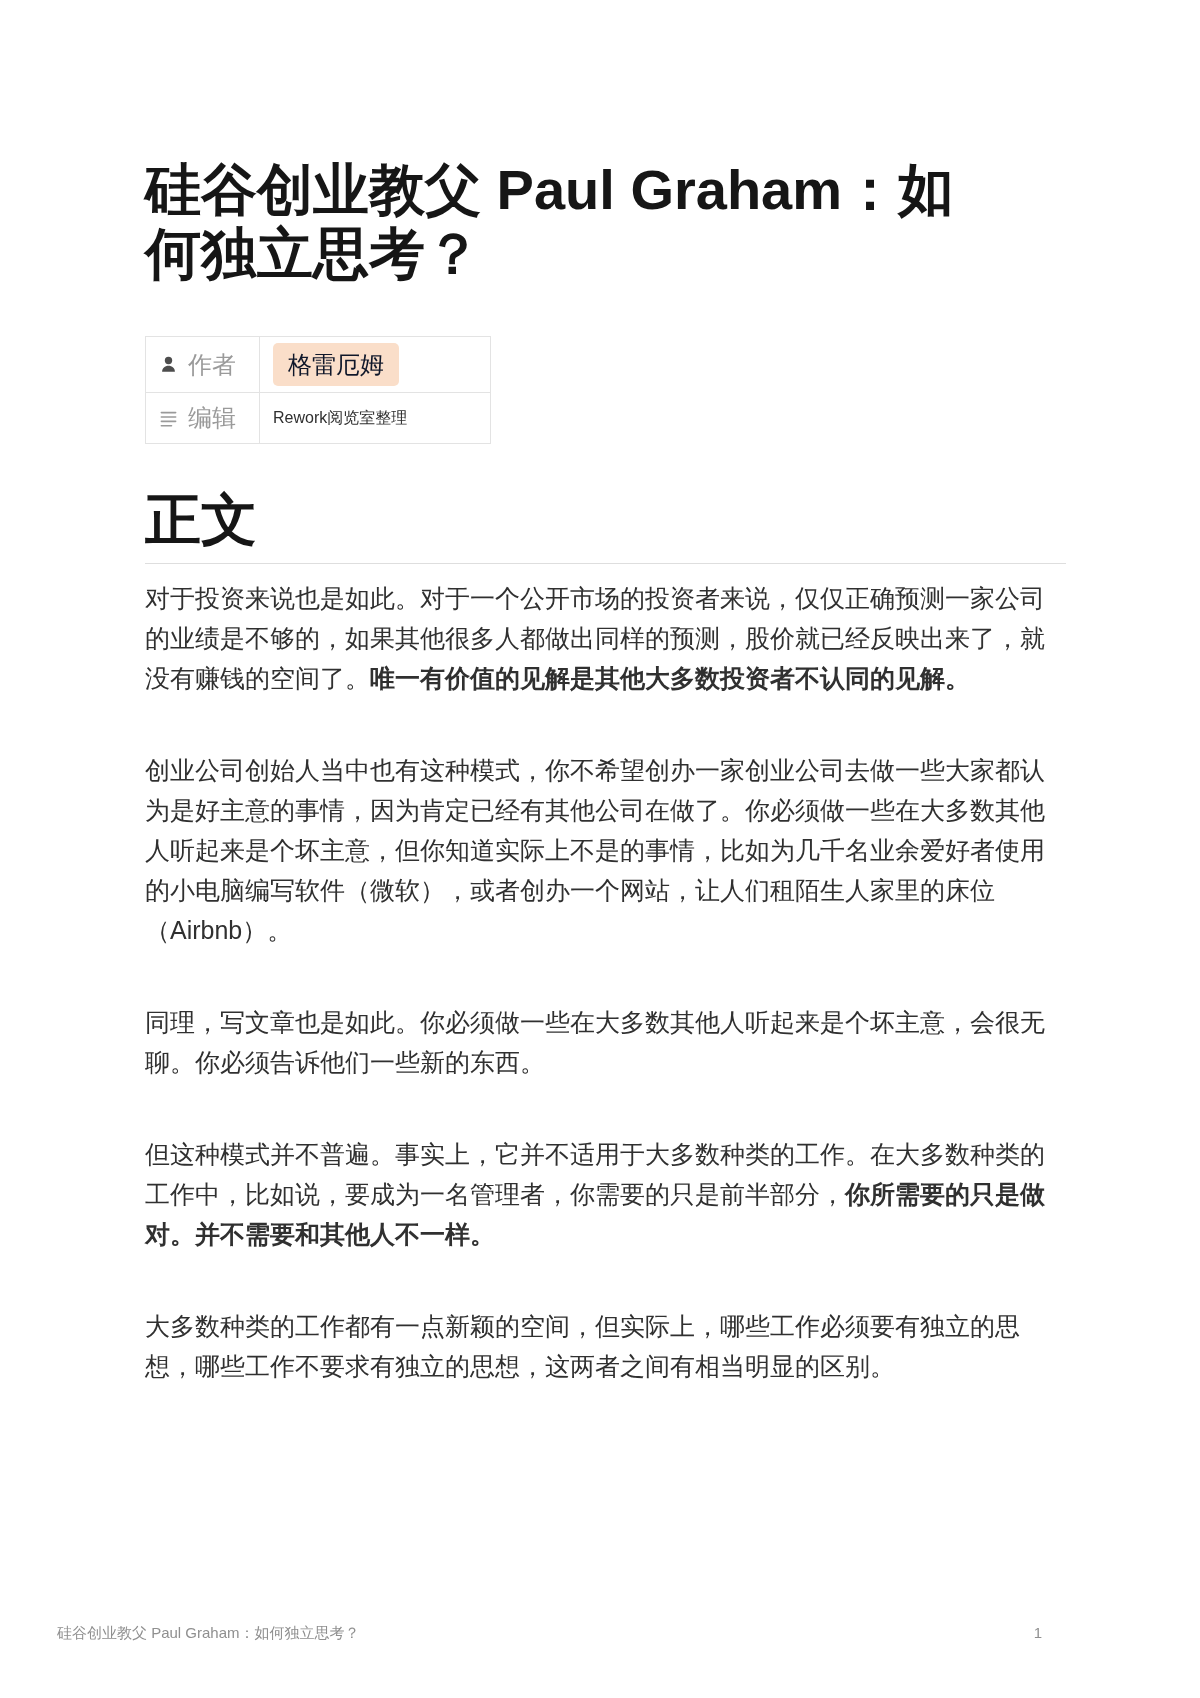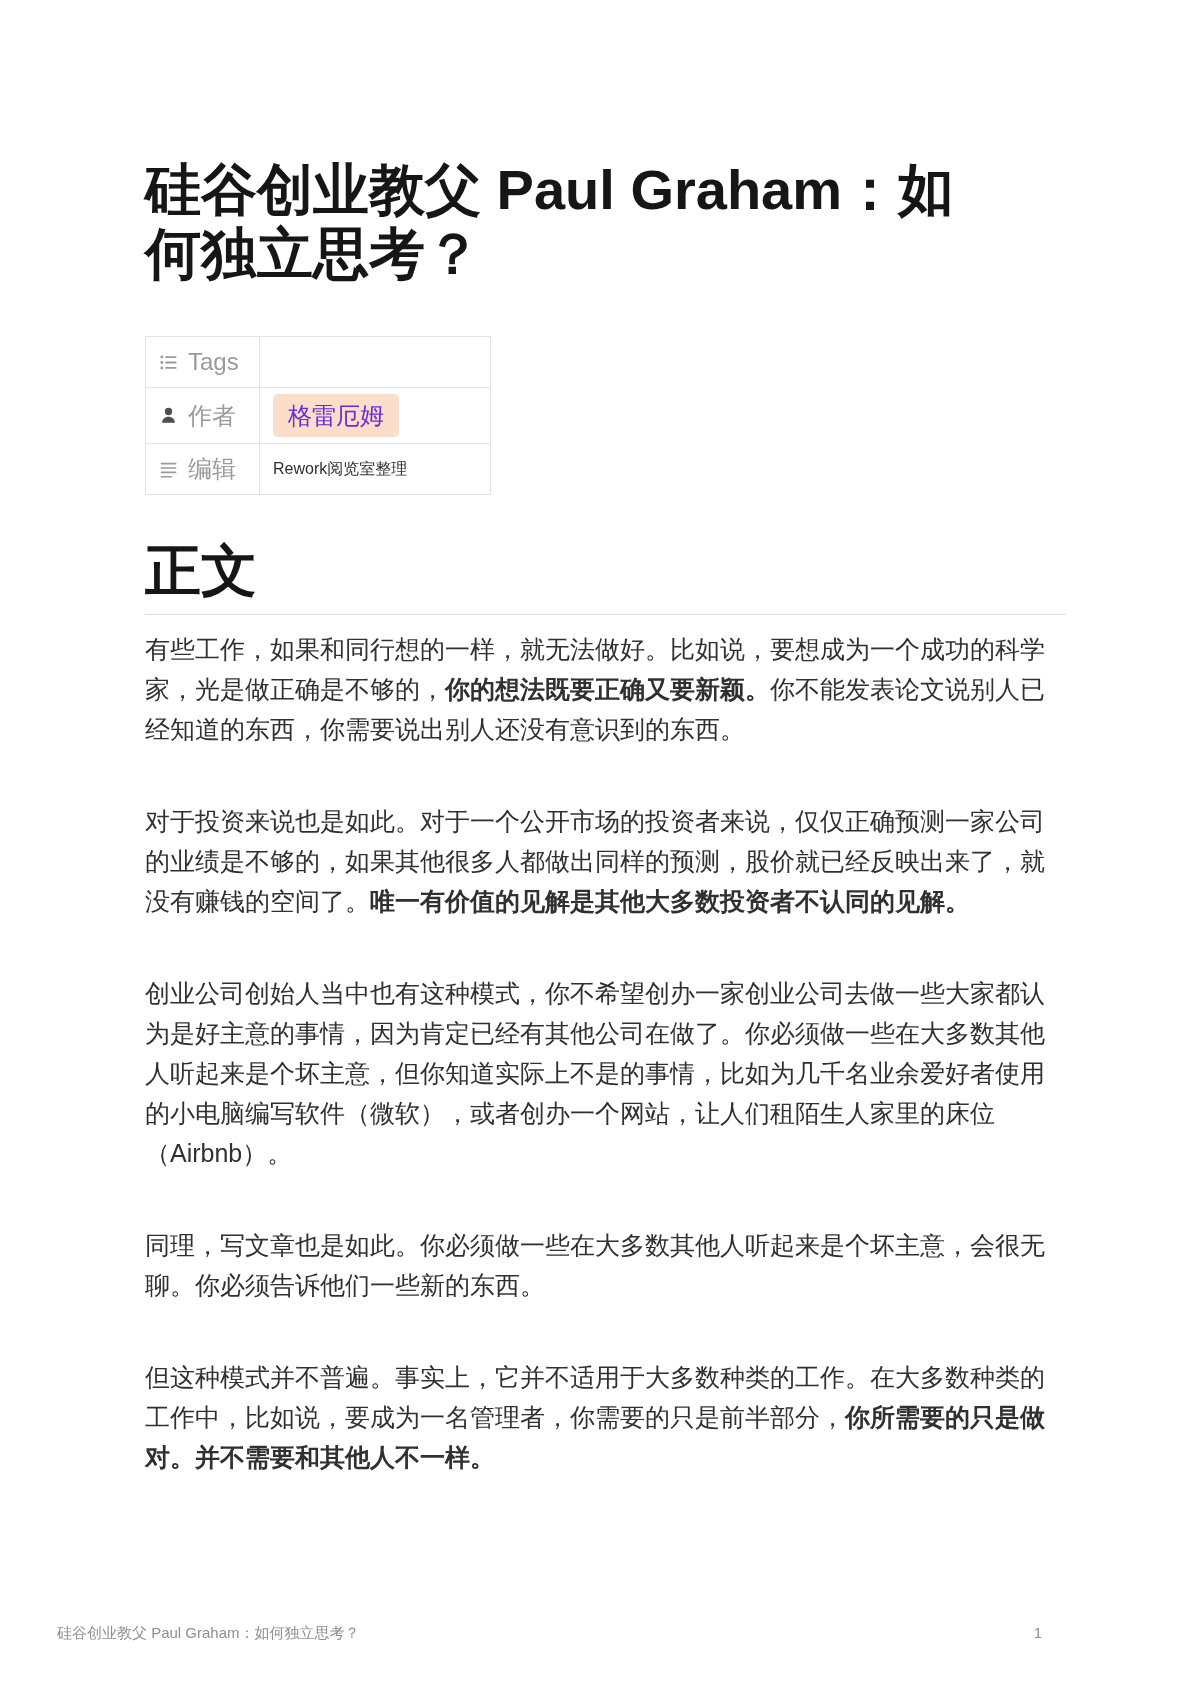--- a/index.html
+++ b/index.html
@@ -26,21 +26,21 @@
     padding:0; vertical-align:middle; height:50px;
   }
   td.label-cell { width:113px; }
   td.value-cell { width:230px; }
   .cell { display:flex; align-items:center; gap:10px; padding:6px 12px 6px 13px; }
   .prop-label { color:var(--label-gray,#9a9a9a); font-size:24px; white-space:nowrap; }
   .prop-icon { width:19px; height:19px; flex:0 0 19px; display:inline-flex; }
   .prop-icon svg { width:100%; height:100%; }
   .prop-value { font-size:16px; color:#2f2f2f; white-space:nowrap; }
   .prop-badge {
-    display:inline-block; background:var(--badge-bg,#fadec9); color:#6d28d9;
+    display:inline-block; background:var(--badge-bg,#fadec9); color:#0f172a;
     font-size:24px; line-height:29px; padding:7px 15px; border-radius:5px; white-space:nowrap;
   }
 
   
   h2.section-heading {
     margin:48px 0 0 0; font-size:56px; line-height:55px; font-weight:700;
     color:var(--heading-text,#161616);
   }
   hr.divider {
     border:none; border-top:1px solid var(--divider,#dedede);
@@ -65,44 +65,20 @@
 </head>
 <body style="--badge-bg: #fadec9; --label-gray: #9a9a9a; --border: #e3e3e3; --divider: #dedede; --body-text: #303030; --heading-text: #161616; --footer-gray: #8f8f8f;">
 
 <div class="page">
   <main class="content">
 
     <h1 class="doc-title">硅谷创业教父 Paul Graham：如何独立思考？</h1>
 
     <table class="props">
       <tbody id="props-body">
-          <tr>
-            <td class="label-cell">
-              <div class="cell">
-                <span class="prop-icon">
-                  <svg viewBox="0 0 16 16">
-                    <g fill="none" stroke="#9a9a9a" stroke-width="1.5" stroke-linecap="round">
-                      <line x1="6" y1="3.4" x2="14" y2="3.4"></line>
-                      <line x1="6" y1="8" x2="14" y2="8"></line>
-                      <line x1="6" y1="12.6" x2="14" y2="12.6"></line>
-                    </g>
-                    <g fill="#9a9a9a">
-                      <circle cx="2.4" cy="3.4" r="1.2"></circle>
-                      <circle cx="2.4" cy="8" r="1.2"></circle>
-                      <circle cx="2.4" cy="12.6" r="1.2"></circle>
-                    </g>
-                  </svg>
-                </span>
-                <span class="prop-label">Tags</span>
-              </div>
-            </td>
-            <td class="value-cell">
-              <div class="cell"></div>
-            </td>
-          </tr>
           <tr>
             <td class="label-cell">
               <div class="cell">
                 <span class="prop-icon">
                   <svg viewBox="0 0 16 16" fill="#4d4d4d">
                     <circle cx="8" cy="4.6" r="3.1"></circle>
                     <path d="M2.6 14.2c0-3.1 2.4-5.1 5.4-5.1s5.4 2 5.4 5.1z"></path>
                   </svg>
                 </span>
                 <span class="prop-label">作者</span>
@@ -137,25 +113,25 @@
             </td>
           </tr>
         </tbody>
     </table>
 
     <h2 class="section-heading">正文</h2>
 
     <hr class="divider">
 
     <div class="article" id="article-body">
-        <p><span class="run">有些工作，如果和同行想的一样，就无法做好。比如说，要想成为一个成功的科学家，光是做正确是不够的，</span><span class="run-bold">你的想法既要正确又要新颖。</span><span class="run">你不能发表论文说别人已经知道的东西，你需要说出别人还没有意识到的东西。</span></p>
         <p><span class="run">对于投资来说也是如此。对于一个公开市场的投资者来说，仅仅正确预测一家公司的业绩是不够的，如果其他很多人都做出同样的预测，股价就已经反映出来了，就没有赚钱的空间了。</span><span class="run-bold">唯一有价值的见解是其他大多数投资者不认同的见解。</span></p>
         <p><span class="run">创业公司创始人当中也有这种模式，你不希望创办一家创业公司去做一些大家都认为是好主意的事情，因为肯定已经有其他公司在做了。你必须做一些在大多数其他人听起来是个坏主意，但你知道实际上不是的事情，比如为几千名业余爱好者使用的小电脑编写软件（微软），或者创办一个网站，让人们租陌生人家里的床位（Airbnb）。</span></p>
         <p><span class="run">同理，写文章也是如此。你必须做一些在大多数其他人听起来是个坏主意，会很无聊。你必须告诉他们一些新的东西。</span></p>
         <p><span class="run">但这种模式并不普遍。事实上，它并不适用于大多数种类的工作。在大多数种类的工作中，比如说，要成为一名管理者，你需要的只是前半部分，</span><span class="run-bold">你所需要的只是做对。并不需要和其他人不一样。</span></p>
+        <p><span class="run">大多数种类的工作都有一点新颖的空间，但实际上，哪些工作必须要有独立的思想，哪些工作不要求有独立的思想，这两者之间有相当明显的区别。</span></p>
       </div>
   </main>
 
   <footer class="page-footer">
     <span>硅谷创业教父 Paul Graham：如何独立思考？</span>
     <span>1</span>
   </footer>
 </div>
 
 </body></html>

